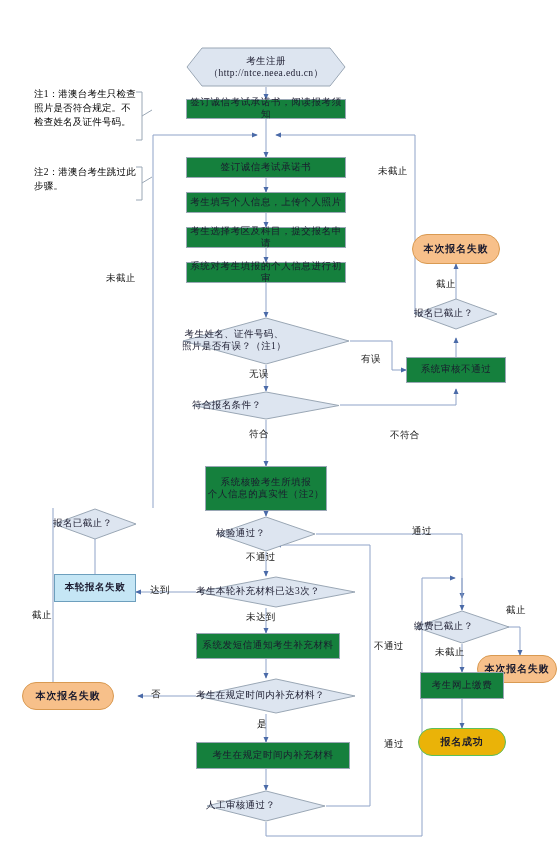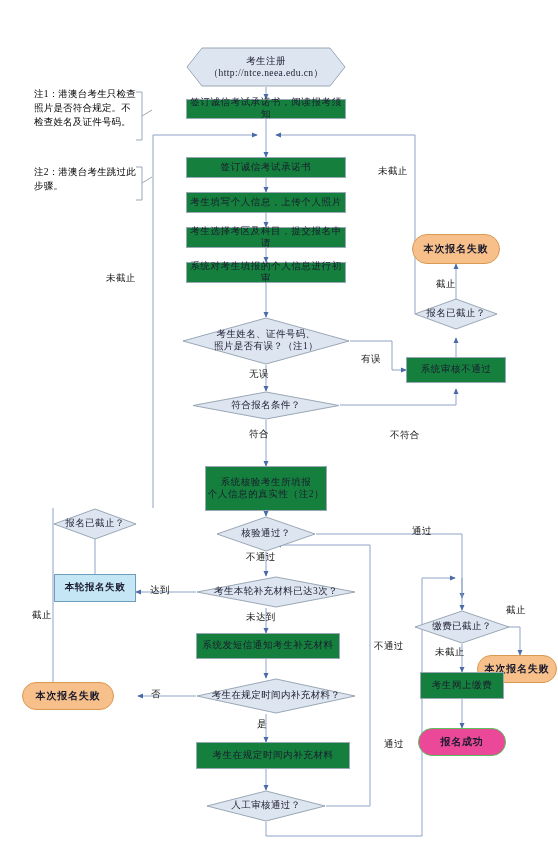--- a/index.html
+++ b/index.html
@@ -44,35 +44,35 @@
   }
   
   .term{
     border-radius:999px;
     font-size:10px;
     font-weight:bold;
     letter-spacing:.8px;
     color:#1a1a2e;
   }
   .term-orange{background:#f7c08a;border:1px solid #d99a52;}
-  .term-green{background:#ec4899;border:1px solid #5cbf5c;}
+  .term-green{background:#eab308;border:1px solid #5cbf5c;}
   .hexwrap{position:absolute;}
   .hexwrap svg{position:absolute;left:0;top:0;}
   .hexwrap .hextext{
     position:absolute;left:0;top:0;width:100%;height:100%;
     display:flex;align-items:center;justify-content:center;text-align:center;
     font-size:9.5px;color:#1a1a2e;line-height:1.3;letter-spacing:.4px;
   }
 
   
   .dia{position:absolute;}
   .dia svg{position:absolute;left:0;top:0;}
   .dia .diatext{
     position:absolute;left:0;top:0;width:100%;height:100%;
-    display:flex;align-items:center;justify-content:center;text-align:center;
+    display:flex;align-items:center;justify-content:flex-start;text-align:center;
     font-size:9.5px;color:#1a1a2e;line-height:1.25;letter-spacing:.4px;
   }
 
   
   .elabel{
     position:absolute;font-size:9.5px;color:#111;
     letter-spacing:.4px;white-space:nowrap;
     font-family:"Liberation Serif","DejaVu Serif",serif;
   }
 

